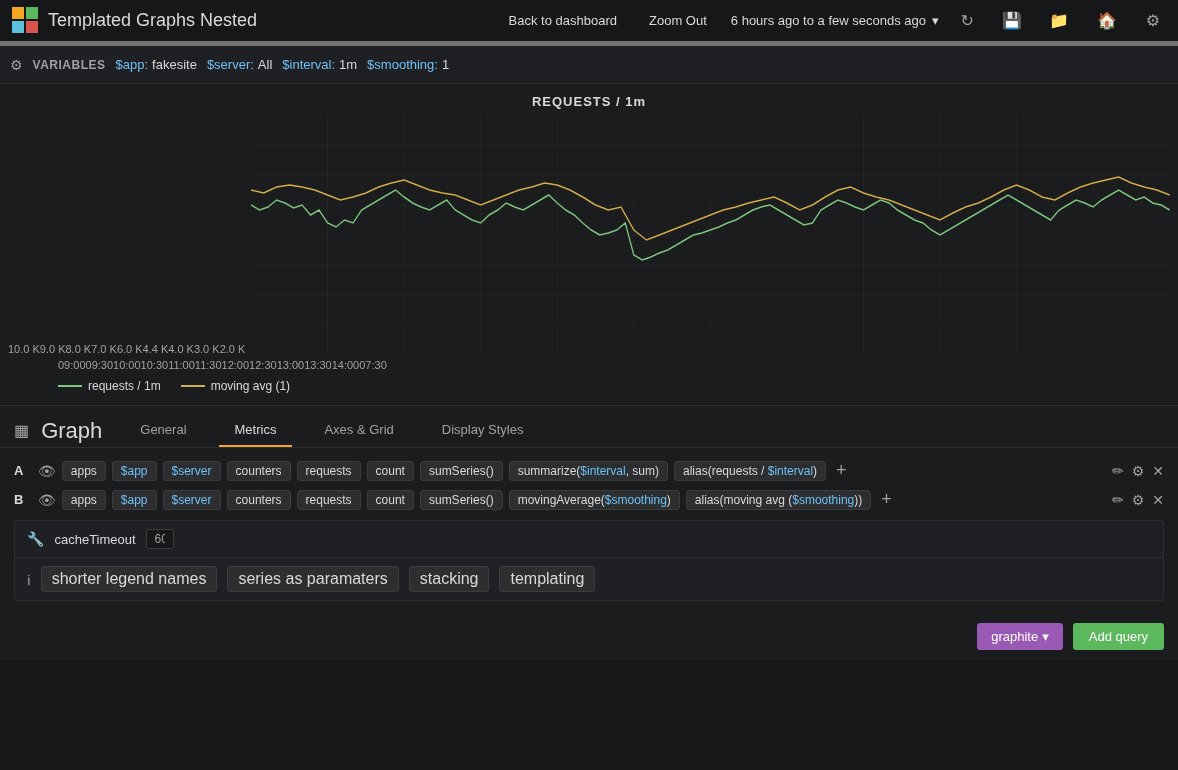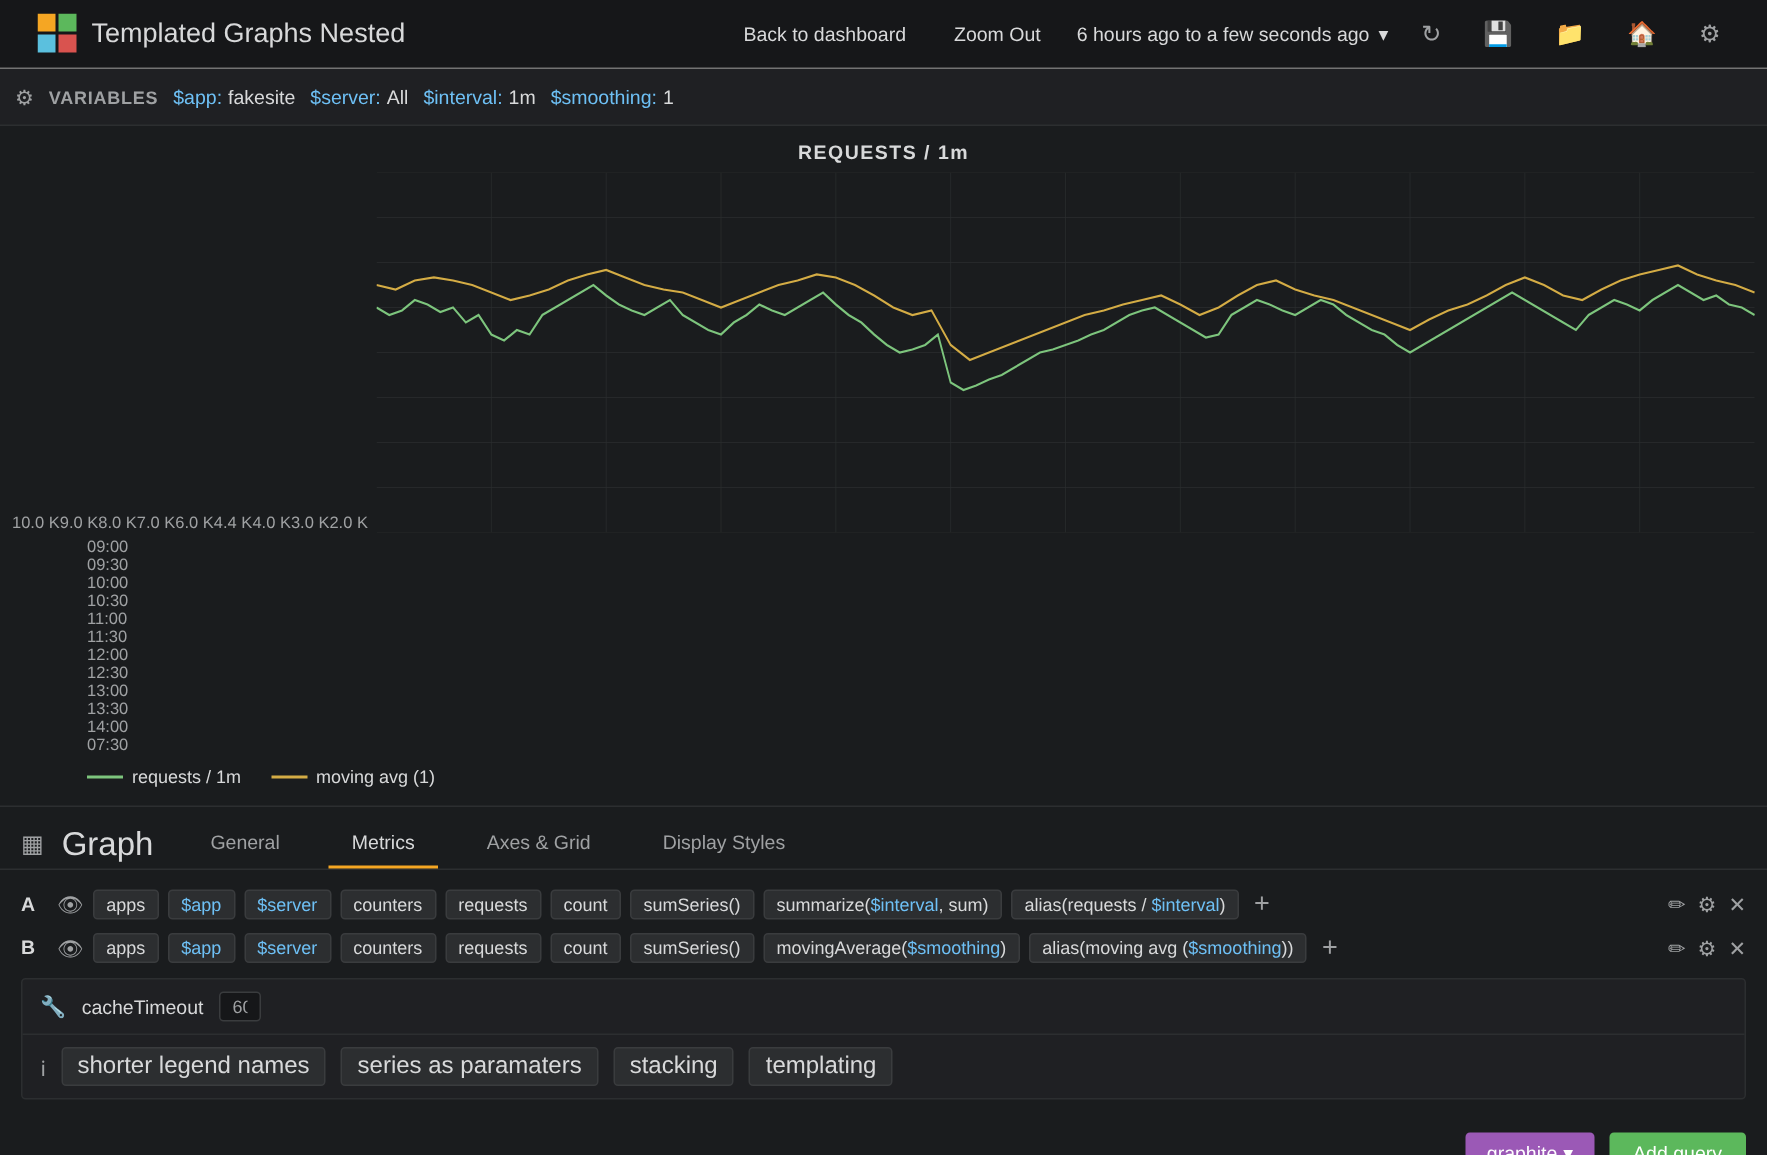--- a/index.html
+++ b/index.html
@@ -9,24 +9,24 @@
       font-family: 'Helvetica Neue', Helvetica, Arial, sans-serif;
       font-size: 13px;
       width: 1178px;
       height: 770px;
       overflow: hidden;
     }
 
     
     .top-nav {
       background: #161719;
-      border-bottom: 1px solid #737373;
-      display: flex;
-      align-items: center;
-      padding: 0 25px;
+      border-bottom: 5px solid #737373;
+      display: flex;
+      align-items: center;
+      padding: 0 12px;
       height: 46px;
       gap: 16px;
     }
     .app-logo {
       display: flex;
       align-items: center;
       gap: 8px;
       font-size: 18px;
       font-weight: 500;
       color: #d8d9da;
@@ -126,21 +126,20 @@
     svg.chart-svg {
       width: 100%;
       height: 240px;
     }
     .x-axis {
       display: flex;
       justify-content: flex-start;
       padding: 4px 0 2px 50px;
       font-size: 11px;
       color: #9fa1a3;
-      flex-direction: column;
     }
     .chart-legend {
       display: flex;
       align-items: center;
       gap: 20px;
       padding: 6px 0 4px 50px;
       font-size: 12px;
     }
     .legend-item {
       display: flex;

